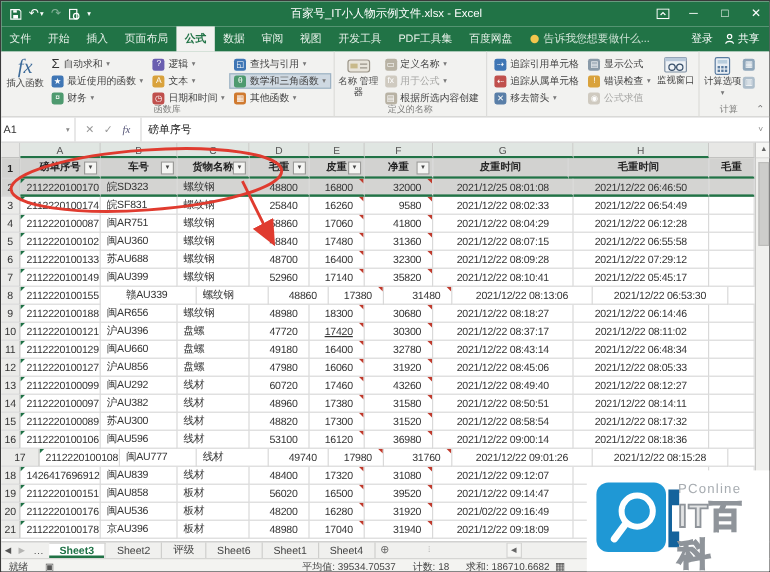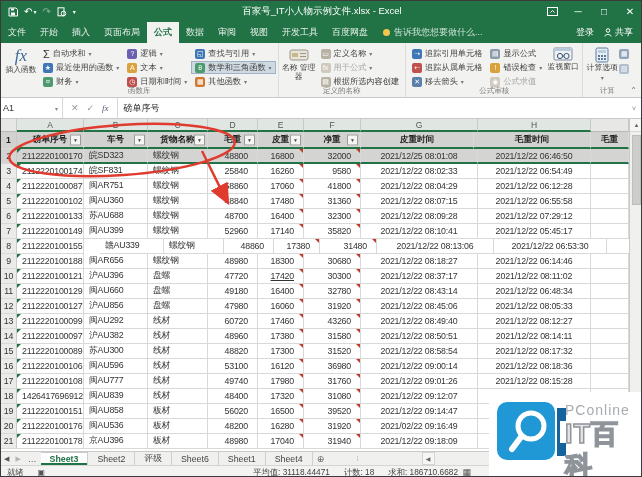--- a/index.html
+++ b/index.html
@@ -125,21 +125,21 @@
   .stat-right { position:absolute; right:185px; display:flex; gap:14px; white-space:nowrap; }
   .gridicon { position:absolute; right:172px; font-size:9px; color:#555; }
 
   
   .annot { position:absolute; left:0; top:0; pointer-events:none; z-index:50; }
 
   
   .wm { position:absolute; left:488px; top:391px; width:154px; height:86px; background:#fff; z-index:60; }
   .wm-tile { position:absolute; left:6px; top:8px; }
   .wm-texts { position:absolute; left:76px; top:10px; }
-  .wm-brand { font-size:14px; color:#a7acb1; letter-spacing:1px; }
+  .wm-brand { font-size:11px; color:#a7acb1; letter-spacing:1px; }
   .wm-name { font-size:27px; font-weight:bold; color:rgba(138,143,148,0.25);
     -webkit-text-stroke:1.5px #8f949a; letter-spacing:1px; line-height:1.2; }
 </style>
 </head>
 <body>
 
 <div id="app">
 
   <div class="titlebar">
     <div class="qat">
@@ -178,20 +178,21 @@
     <div id="rtabs" style="display:flex;">
         <div class="rtab">文件</div>
         <div class="rtab">开始</div>
         <div class="rtab">插入</div>
         <div class="rtab">页面布局</div>
         <div class="rtab active">公式</div>
         <div class="rtab">数据</div>
         <div class="rtab">审阅</div>
         <div class="rtab">视图</div>
         <div class="rtab">开发工具</div>
+        <div class="rtab">PDF工具集</div>
         <div class="rtab">百度网盘</div>
       </div>
     <div class="tellme">
       <span class="bulb"></span>
       <span>告诉我您想要做什么...</span>
     </div>
     <div class="tabrow-right">
       <span>登录</span>
       <span class="share-wrap">
         <svg width="8" height="9" viewBox="0 0 8 9">
@@ -326,21 +327,20 @@
       <div class="bigbtn" style="width:34px;">
         <svg width="20" height="15" viewBox="0 0 20 15">
             <rect x="1" y="1" width="18" height="12" rx="1" fill="#eef2f6" stroke="#7d8da0"></rect>
             <rect x="1" y="1" width="18" height="3" fill="#b9c9da"></rect>
             <circle cx="7" cy="9" r="2.6" fill="none" stroke="#39506b"></circle>
             <circle cx="13.5" cy="9" r="2.6" fill="none" stroke="#39506b"></circle>
             <line x1="9.6" y1="9" x2="10.9" y2="9" stroke="#39506b"></line>
           </svg>
         <span class="blabel">监视窗口</span>
       </div>
-      <div class="glabel">公式审核</div>
     </div>
 
     <div class="rgroup">
       <div class="bigbtn calcbtn" style="width:34px;">
         <svg width="14" height="16" viewBox="0 0 14 16">
             <rect x="1" y="1" width="12" height="14" rx="1.5" fill="#e8eef4" stroke="#5b7ca0"></rect>
             <rect x="3" y="3" width="8" height="3" fill="#b9cede"></rect>
             <rect x="3" y="8" width="2" height="2" fill="#5b7ca0"></rect>
             <rect x="6" y="8" width="2" height="2" fill="#5b7ca0"></rect>
             <rect x="9" y="8" width="2" height="2" fill="#5b7ca0"></rect>
@@ -573,21 +573,21 @@
         <div class="gcell al" style="width: 64px;">闽AU596</div>
         <div class="gcell al" style="width: 60px;">线材</div>
         <div class="gcell ar" style="width: 50px;">53100</div>
         <div class="gcell ar tri-red" style="width: 46px;">16120</div>
         <div class="gcell ar tri-red" style="width: 57px;">36980</div>
         <div class="gcell ac" style="width: 117px;">2021/12/22 09:00:14</div>
         <div class="gcell ac" style="width: 113px;">2021/12/22 08:18:36</div>
         <div class="gcell al" style="width: 38px;"></div>
       </div>
       <div class="grow datarow">
-        <div class="gcell gutter" style="width: 16px;">17</div>
+        <div class="gcell gutter" style="width: 32px;">17</div>
         <div class="gcell al tri-grn" style="width: 67px;">2112220100108</div>
         <div class="gcell al" style="width: 64px;">闽AU777</div>
         <div class="gcell al" style="width: 60px;">线材</div>
         <div class="gcell ar" style="width: 50px;">49740</div>
         <div class="gcell ar tri-red" style="width: 46px;">17980</div>
         <div class="gcell ar tri-red" style="width: 57px;">31760</div>
         <div class="gcell ac" style="width: 117px;">2021/12/22 09:01:26</div>
         <div class="gcell ac" style="width: 113px;">2021/12/22 08:15:28</div>
         <div class="gcell al" style="width: 38px;"></div>
       </div>
@@ -660,21 +660,21 @@
       </span>
     <span class="addsheet">⊕</span>
     <span class="tabsplit">⁞</span>
     <span class="hscroll-arr">◀</span>
   </div>
 
   <div class="statusbar">
     <span class="ready">就绪</span>
     <span class="macroicon">▣</span>
     <span class="stat-right">
-      <span>平均值: 31118.44471</span>
+      <span>平均值: 39534.70537</span>
       <span>计数: 18</span>
       <span>求和: 186710.6682</span>
     </span>
     <span class="gridicon">▦</span>
   </div>
 
   <svg class="annot" width="642" height="477">
     <defs>
       <marker id="ah" markerWidth="9" markerHeight="8" refX="7" refY="4" orient="auto">
         <path d="M0,0 L9,4 L0,8 z" fill="#e03b2f"></path>

